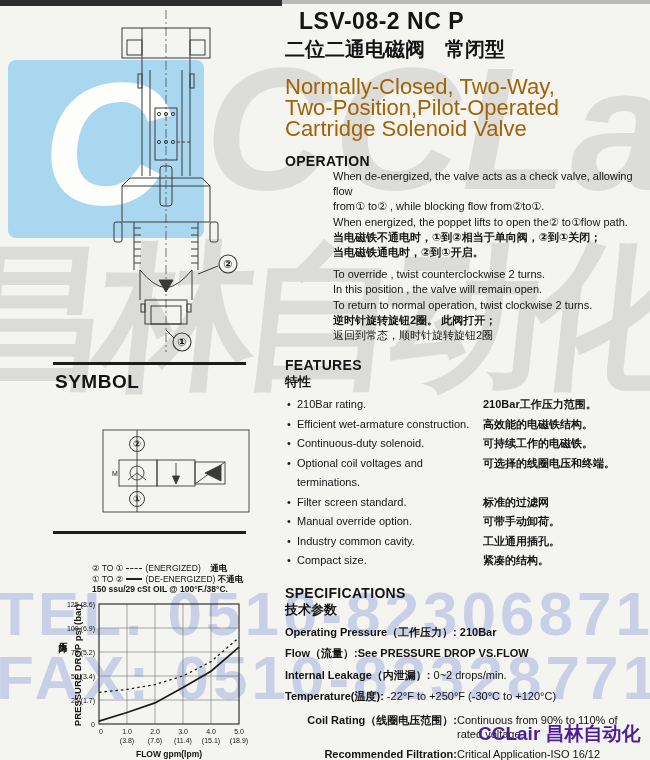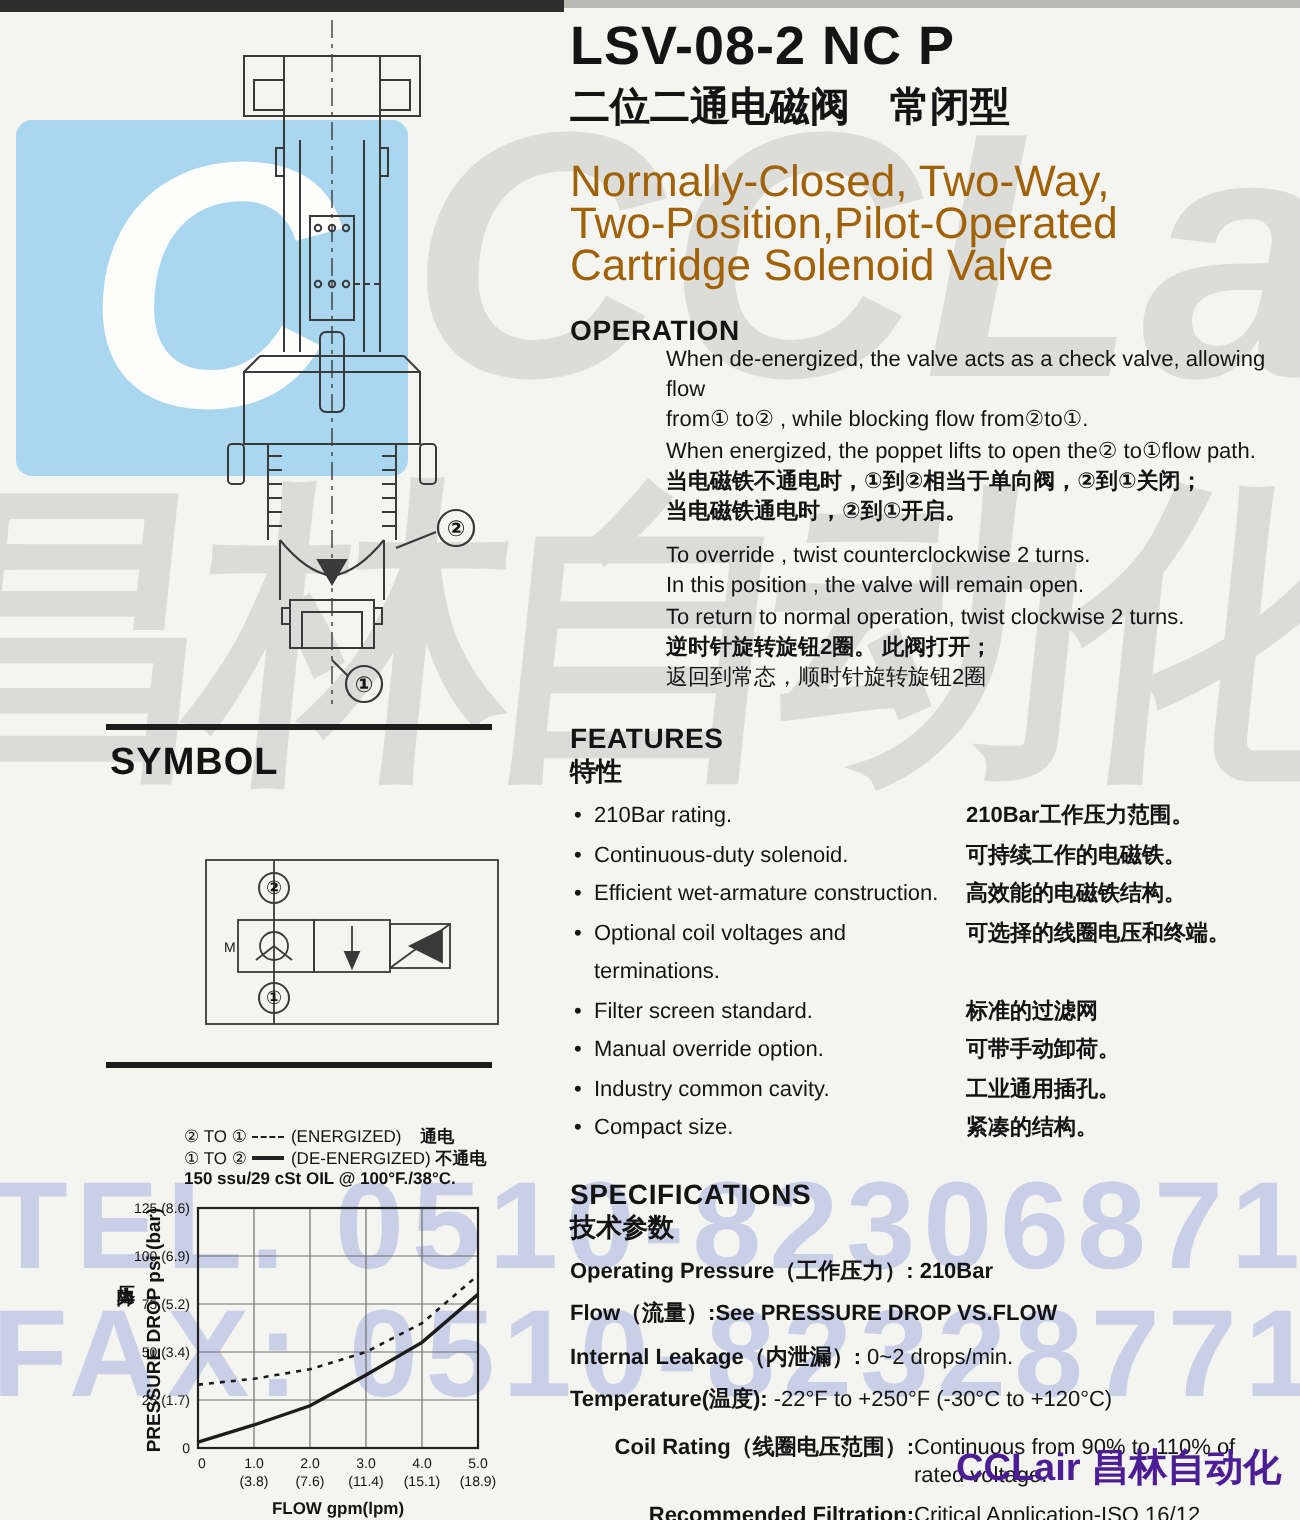--- a/index.html
+++ b/index.html
@@ -51,21 +51,21 @@
   .chart-ylab-en {
     position:absolute; left:-40px; top:96px; width:176px; height:12px;
     transform:rotate(-90deg); font-weight:bold; font-size:9.5px; text-align:center;
   }
   .chart-ylab-cn {
     position:absolute; left:26px; top:72px; writing-mode:vertical-rl; text-orientation:upright;
     font-size:9px; font-weight:bold; letter-spacing:1px;
   }
   
   #right-col { position:absolute; left:285px; top:8px; width:360px; z-index:1; }
-  .model-no { font-size:27px; font-weight:bold; letter-spacing:.5px; }
+  .model-no { font-size:23px; font-weight:bold; letter-spacing:.5px;margin-left:14px; }
   .model-cn { font-size:20px; font-weight:bold; margin-top:1px; }
   .subtitle { font-size:22px; line-height:21px; margin-top:13px; color:#a16207; }
   .op-head, .feat-head, .spec-head { font-size:14px; font-weight:bold; margin-top:14px; letter-spacing:.3px; }
   .head-cn { font-size:13px; font-weight:bold; }
   .op-line { font-size:11px; line-height:15.2px;margin-left:48px; }
   .op-gap { height:7px; }
   .feat-table { margin-top:4px; }
   .feat-row { display:flex; font-size:11px; line-height:19.5px; }
   .feat-en { width:198px; padding-left:12px; position:relative; }
   .feat-en::before { content:"•"; position:absolute; left:2px; }
@@ -277,26 +277,26 @@
     </div>
 
     <div class="feat-head">FEATURES</div>
     <div class="head-cn">特性</div>
     <div class="feat-table">
       <div class="feat-row">
           <span class="feat-en">210Bar rating.</span>
           <span class="feat-cn">210Bar工作压力范围。</span>
         </div>
       <div class="feat-row">
+          <span class="feat-en">Efficient wet-armature construction.</span>
+          <span class="feat-cn">高效能的电磁铁结构。</span>
+        </div>
+      <div class="feat-row">
           <span class="feat-en">Continuous-duty solenoid.</span>
           <span class="feat-cn">可持续工作的电磁铁。</span>
-        </div>
-      <div class="feat-row">
-          <span class="feat-en">Efficient wet-armature construction.</span>
-          <span class="feat-cn">高效能的电磁铁结构。</span>
         </div>
       <div class="feat-row">
           <span class="feat-en">Optional coil voltages and terminations.</span>
           <span class="feat-cn">可选择的线圈电压和终端。</span>
         </div>
       <div class="feat-row">
           <span class="feat-en">Filter screen standard.</span>
           <span class="feat-cn">标准的过滤网</span>
         </div>
       <div class="feat-row">

